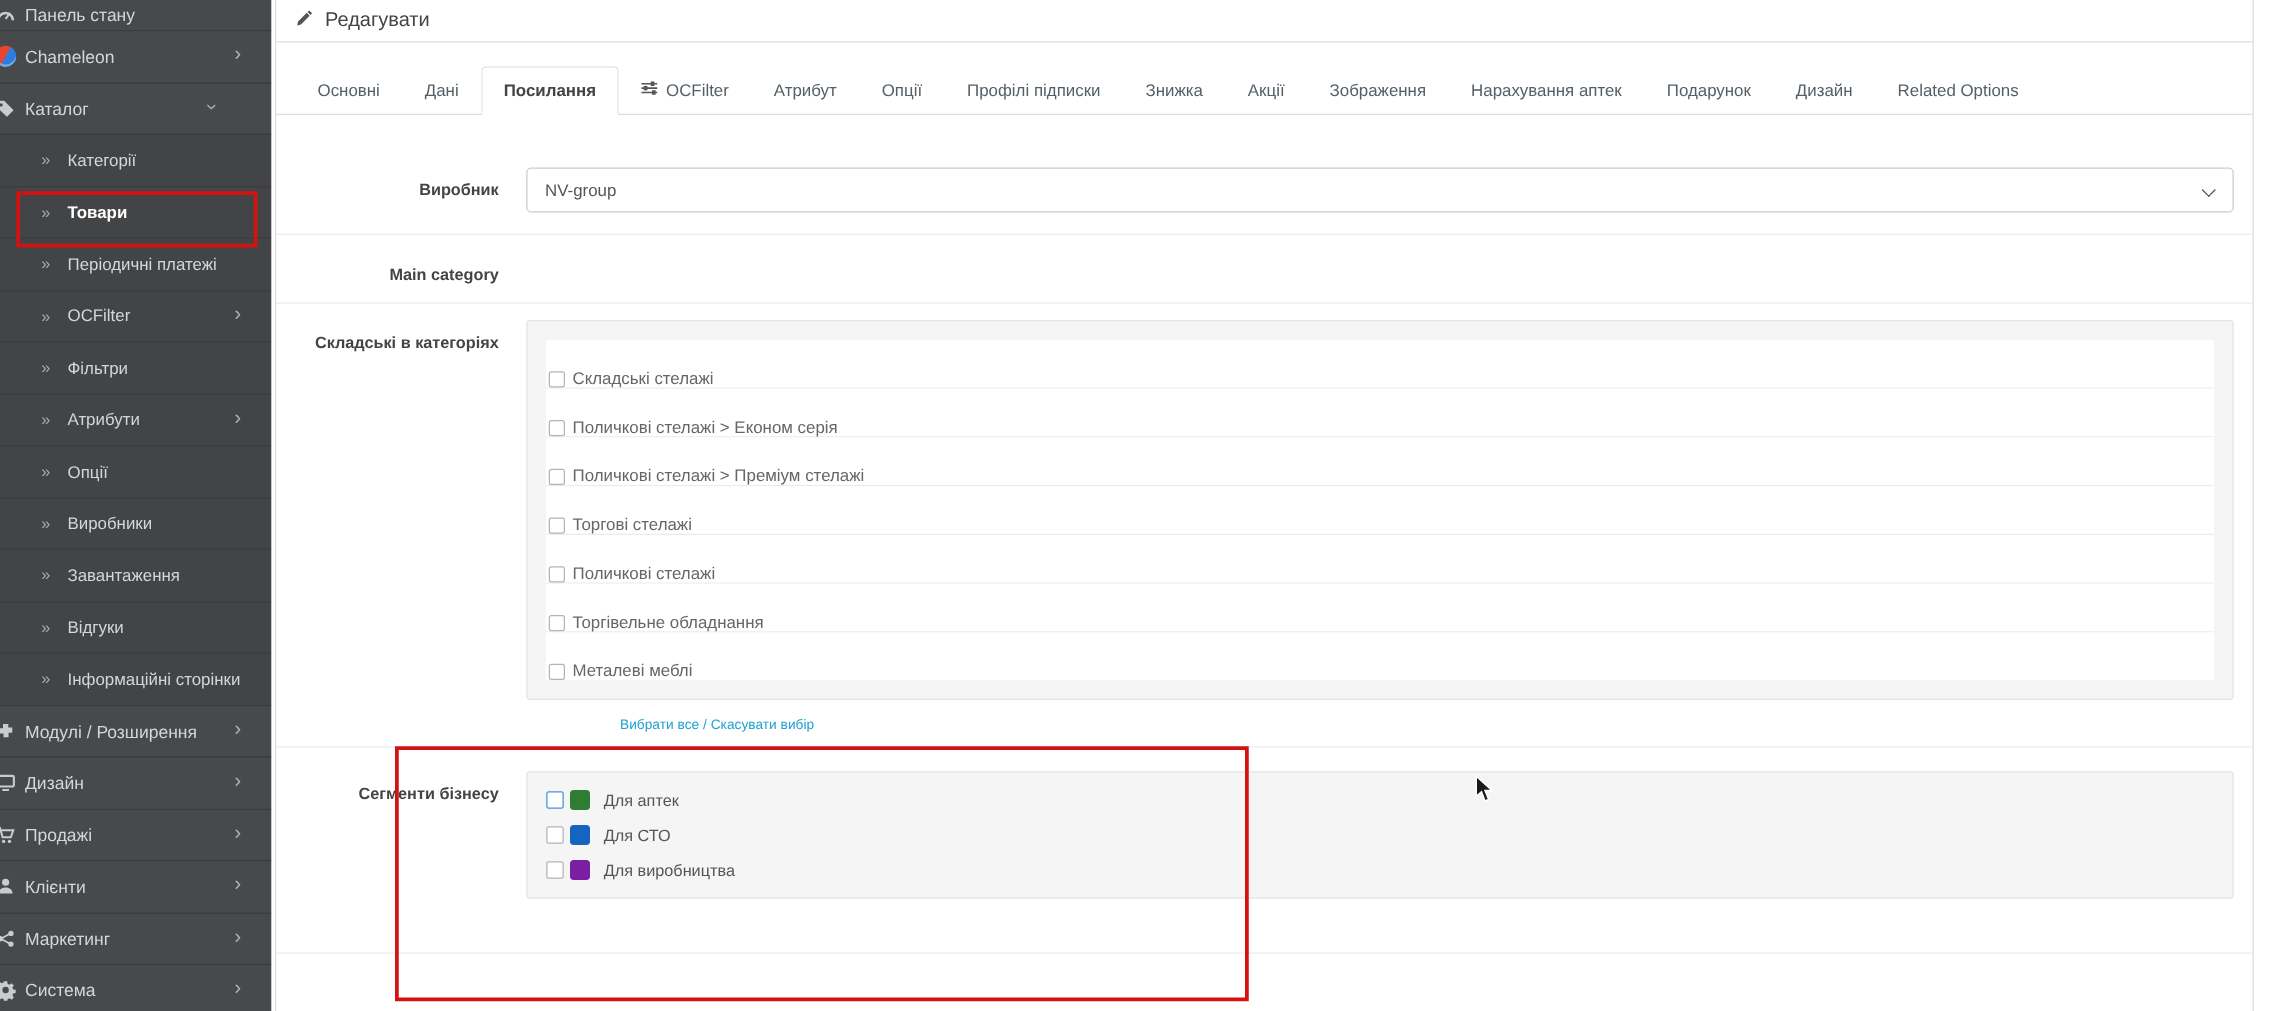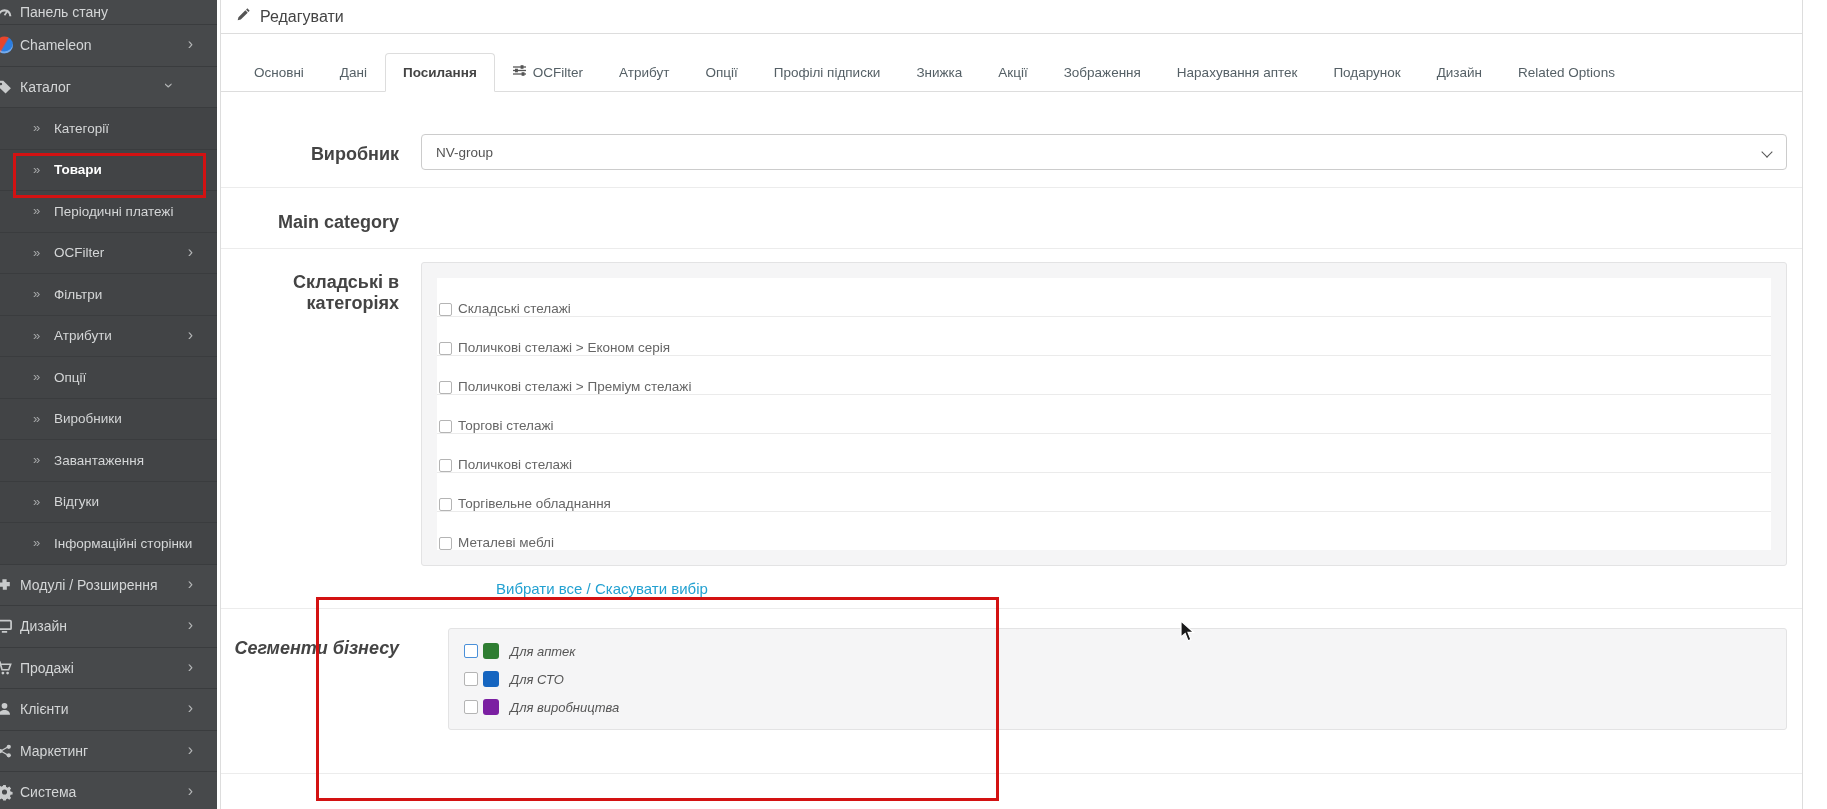--- a/index.html
+++ b/index.html
@@ -69,25 +69,25 @@
   .tab.active{
     background:#fff;border:1px solid #ddd;border-bottom-color:#fff;
     border-radius:4px 4px 0 0;font-weight:bold;color:#444;
   }
   
   #form{padding:0;}
   .form-group{display:flex;border-bottom:1px solid #ececec;box-sizing:border-box;}
   .fg1{padding:42px 0 17px;}
   .fg2{padding:14px 0 15px;}
   .fg3{padding:13px 0 11px;}
-  .fg4{padding:19px 0 43px;border-bottom:1px solid #ececec;font-style:italic;}
+  .fg4{padding:19px 0 43px;border-bottom:1px solid #ececec;}
   .control-label{
     width:200px;min-width:200px;box-sizing:border-box;
     text-align:right;padding-right:22px;padding-top:10px;
-    font-weight:bold;color:#444;font-size:18px;
+    font-weight:bold;color:#444;font-size:13px;
   }
   .control{flex:1;margin-right:15px;position:relative;}
   .selectbox{
     height:36px;box-sizing:border-box;border:1px solid #ccc;border-radius:4px;
     background:#fff;display:flex;align-items:center;padding:0 14px;
     color:#555;font-size:13.5px;position:relative;cursor:pointer;
   }
   .sel-arrow{
     position:absolute;right:15px;top:13px;width:7px;height:7px;
     border-right:1.5px solid #555;border-bottom:1.5px solid #555;
@@ -102,23 +102,23 @@
   .cat-row{
     height:38px;display:flex;align-items:flex-end;padding-left:2px;
     border-bottom:1px solid #ebebeb;background:#fff;cursor:pointer;
   }
   .cat-row:last-child{border-bottom:none;}
   .cb{
     width:13px;height:13px;box-sizing:border-box;background:#fff;
     border:1px solid #b4b4b4;border-radius:2px;margin-right:6px;flex:none;
   }
   .cat-label{color:#666;font-size:13.5px;}
-  .links{margin:14px 0 0 75px;font-size:15px;color:#23a1d1;}
+  .links{margin:14px 0 0 75px;font-size:11px;color:#23a1d1;}
   .links a{color:#23a1d1;text-decoration:none;cursor:pointer;}
-  .seg-well{padding:8px 15px;margin-left:27px;}
+  .seg-well{padding:8px 15px;}
   .seg-row{height:28px;display:flex;align-items:center;gap:5px;cursor:pointer;}
   .seg-cb{
     width:14px;height:14px;box-sizing:border-box;background:#fff;
     border:1px solid #b4b4b4;border-radius:2px;flex:none;
   }
   .seg-cb.focused{border:1.5px solid #4a90d9;}
   .swatch{width:16px;height:16px;border-radius:3px;flex:none;}
   .seg-label{color:#555;font-size:13px;margin-left:6px;}
   
   .redbox{position:absolute;border:3px solid #d31212;z-index:8;pointer-events:none;}

